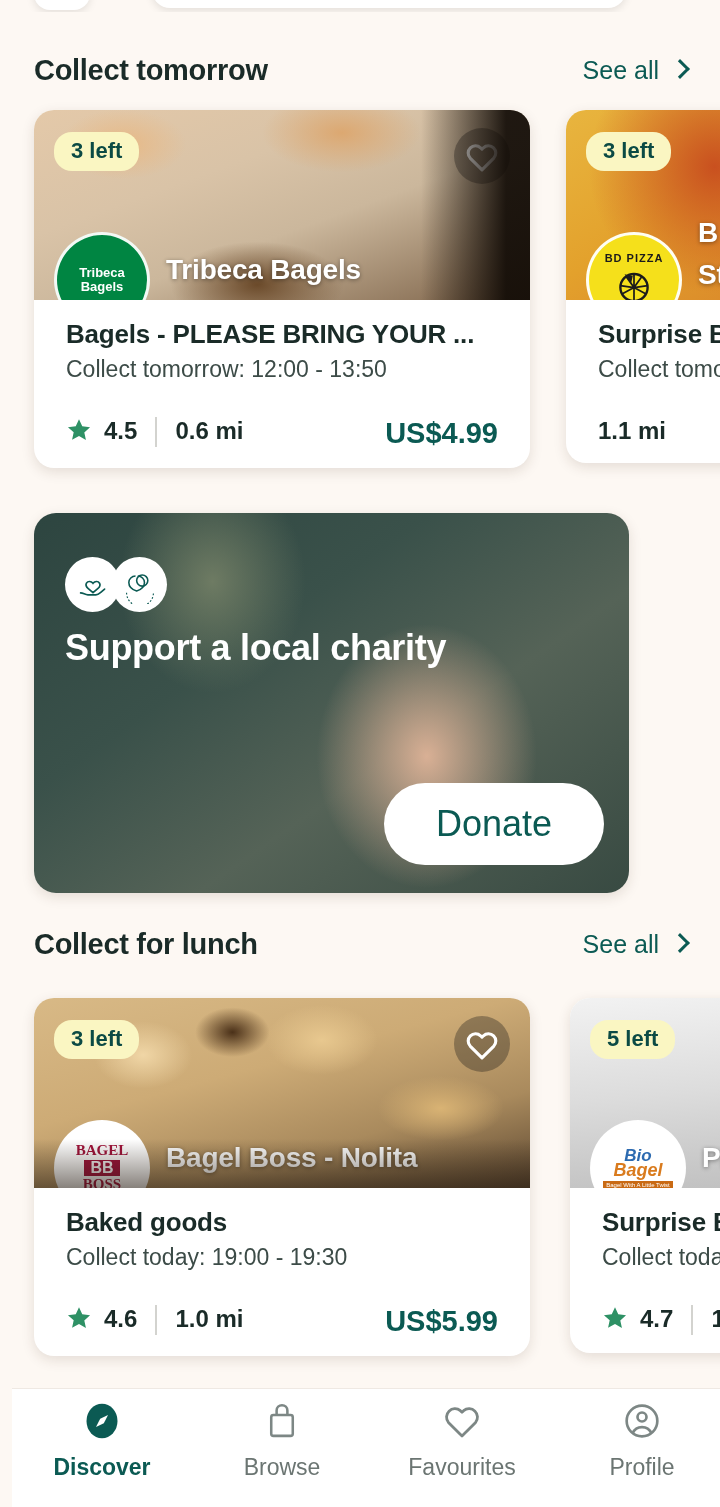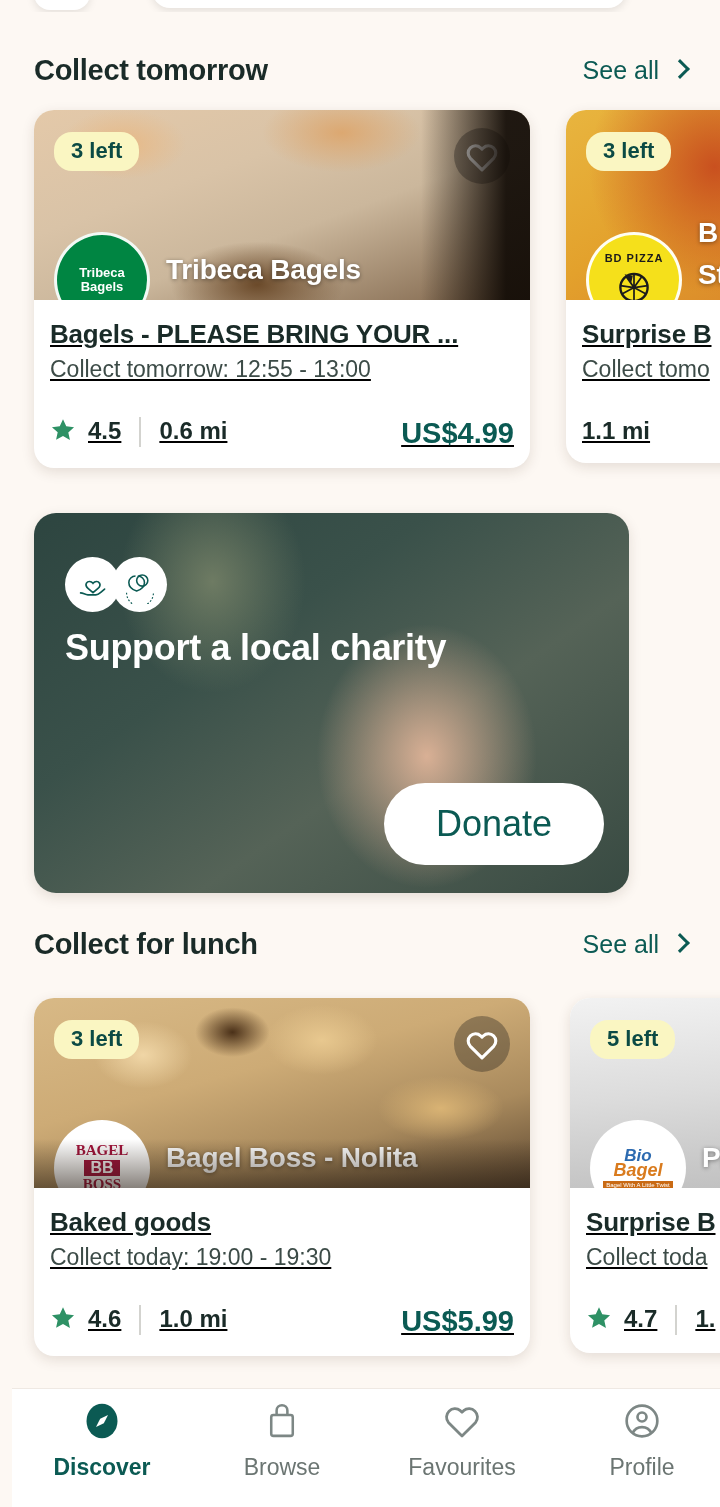--- a/index.html
+++ b/index.html
@@ -71,21 +71,21 @@
       border-radius: 50%; background: rgba(20,20,20,.33);
       display: flex; align-items: center; justify-content: center; }
   .store-logo { position: absolute; left: 20px; bottom: -28px; width: 96px; height: 96px;
       border-radius: 50%; border: 3px solid rgba(255,255,255,.95);
       display: flex; align-items: center; justify-content: center; overflow: hidden; }
   .store-name { position: absolute; left: 132px; bottom: 14px; right: 12px;
       color: #fff; font-size: 28px; font-weight: 700; letter-spacing: -0.2px;
       text-shadow: 0 1px 4px rgba(0,0,0,.42); line-height: 1.18; }
   .store-name.two { bottom: 8px; }
 
-  .card-body { padding: 19px 16px 18px; text-decoration: underline; }
+  .card-body { padding: 19px 32px 18px; }
   .item-title { font-size: 26px; font-weight: 700; color: #1A2B28; white-space: nowrap;
                 overflow: hidden; text-overflow: ellipsis; letter-spacing: -0.2px; }
   .item-time { font-size: 23px; color: #3C4B47; margin-top: 6px; white-space: nowrap; }
   .meta { display: flex; align-items: flex-start; margin-top: 34px; }
   .star { width: 26px; height: 26px; margin-right: 12px; flex: none; }
   .rating { font-size: 24px; font-weight: 700; color: #1A2B28; }
   .divider { width: 2px; height: 30px; background: #D3D3CF; margin: 0 18px; }
   .dist { font-size: 24px; font-weight: 700; color: #1A2B28; white-space: nowrap; }
   .price { margin-left: auto; font-size: 29px; font-weight: 700; color: #0B5A53; white-space: nowrap; }
 
@@ -144,21 +144,21 @@
             <path d="M12 20.5 3.6 12.1a5.2 5.2 0 0 1 7.4-7.3l1 1 1-1a5.2 5.2 0 0 1 7.4 7.3z" fill="none" stroke="#fff" stroke-width="2.2" stroke-linejoin="round"></path>
           </svg>
         </div>
         <div class="store-logo" style="background:#008542;">
           <span style="color:#fff;font-size:13px;font-weight:700;text-align:center;line-height:1.1;">Tribeca Bagels</span>
         </div>
         <div class="store-name">Tribeca Bagels</div>
       </div>
       <div class="card-body">
         <div class="item-title">Bagels - PLEASE BRING YOUR ...</div>
-        <div class="item-time">Collect tomorrow: 12:55 - 13:00</div>
+        <div class="item-time">Collect tomorrow: 12:00 - 13:50</div>
         <div class="meta">
           <svg class="star" viewBox="0 0 24 24">
             <path d="M12 2l3 6.6 7.2.8-5.3 4.8 1.5 7-6.4-3.6L5.6 21l1.5-7L1.8 9.4 9 8.6z" fill="#2E9165"></path>
           </svg>
           <span class="rating">4.5</span>
           <span class="divider"></span>
           <span class="dist">0.6 mi</span>
           <span class="price">US$4.99</span>
         </div>
       </div>

